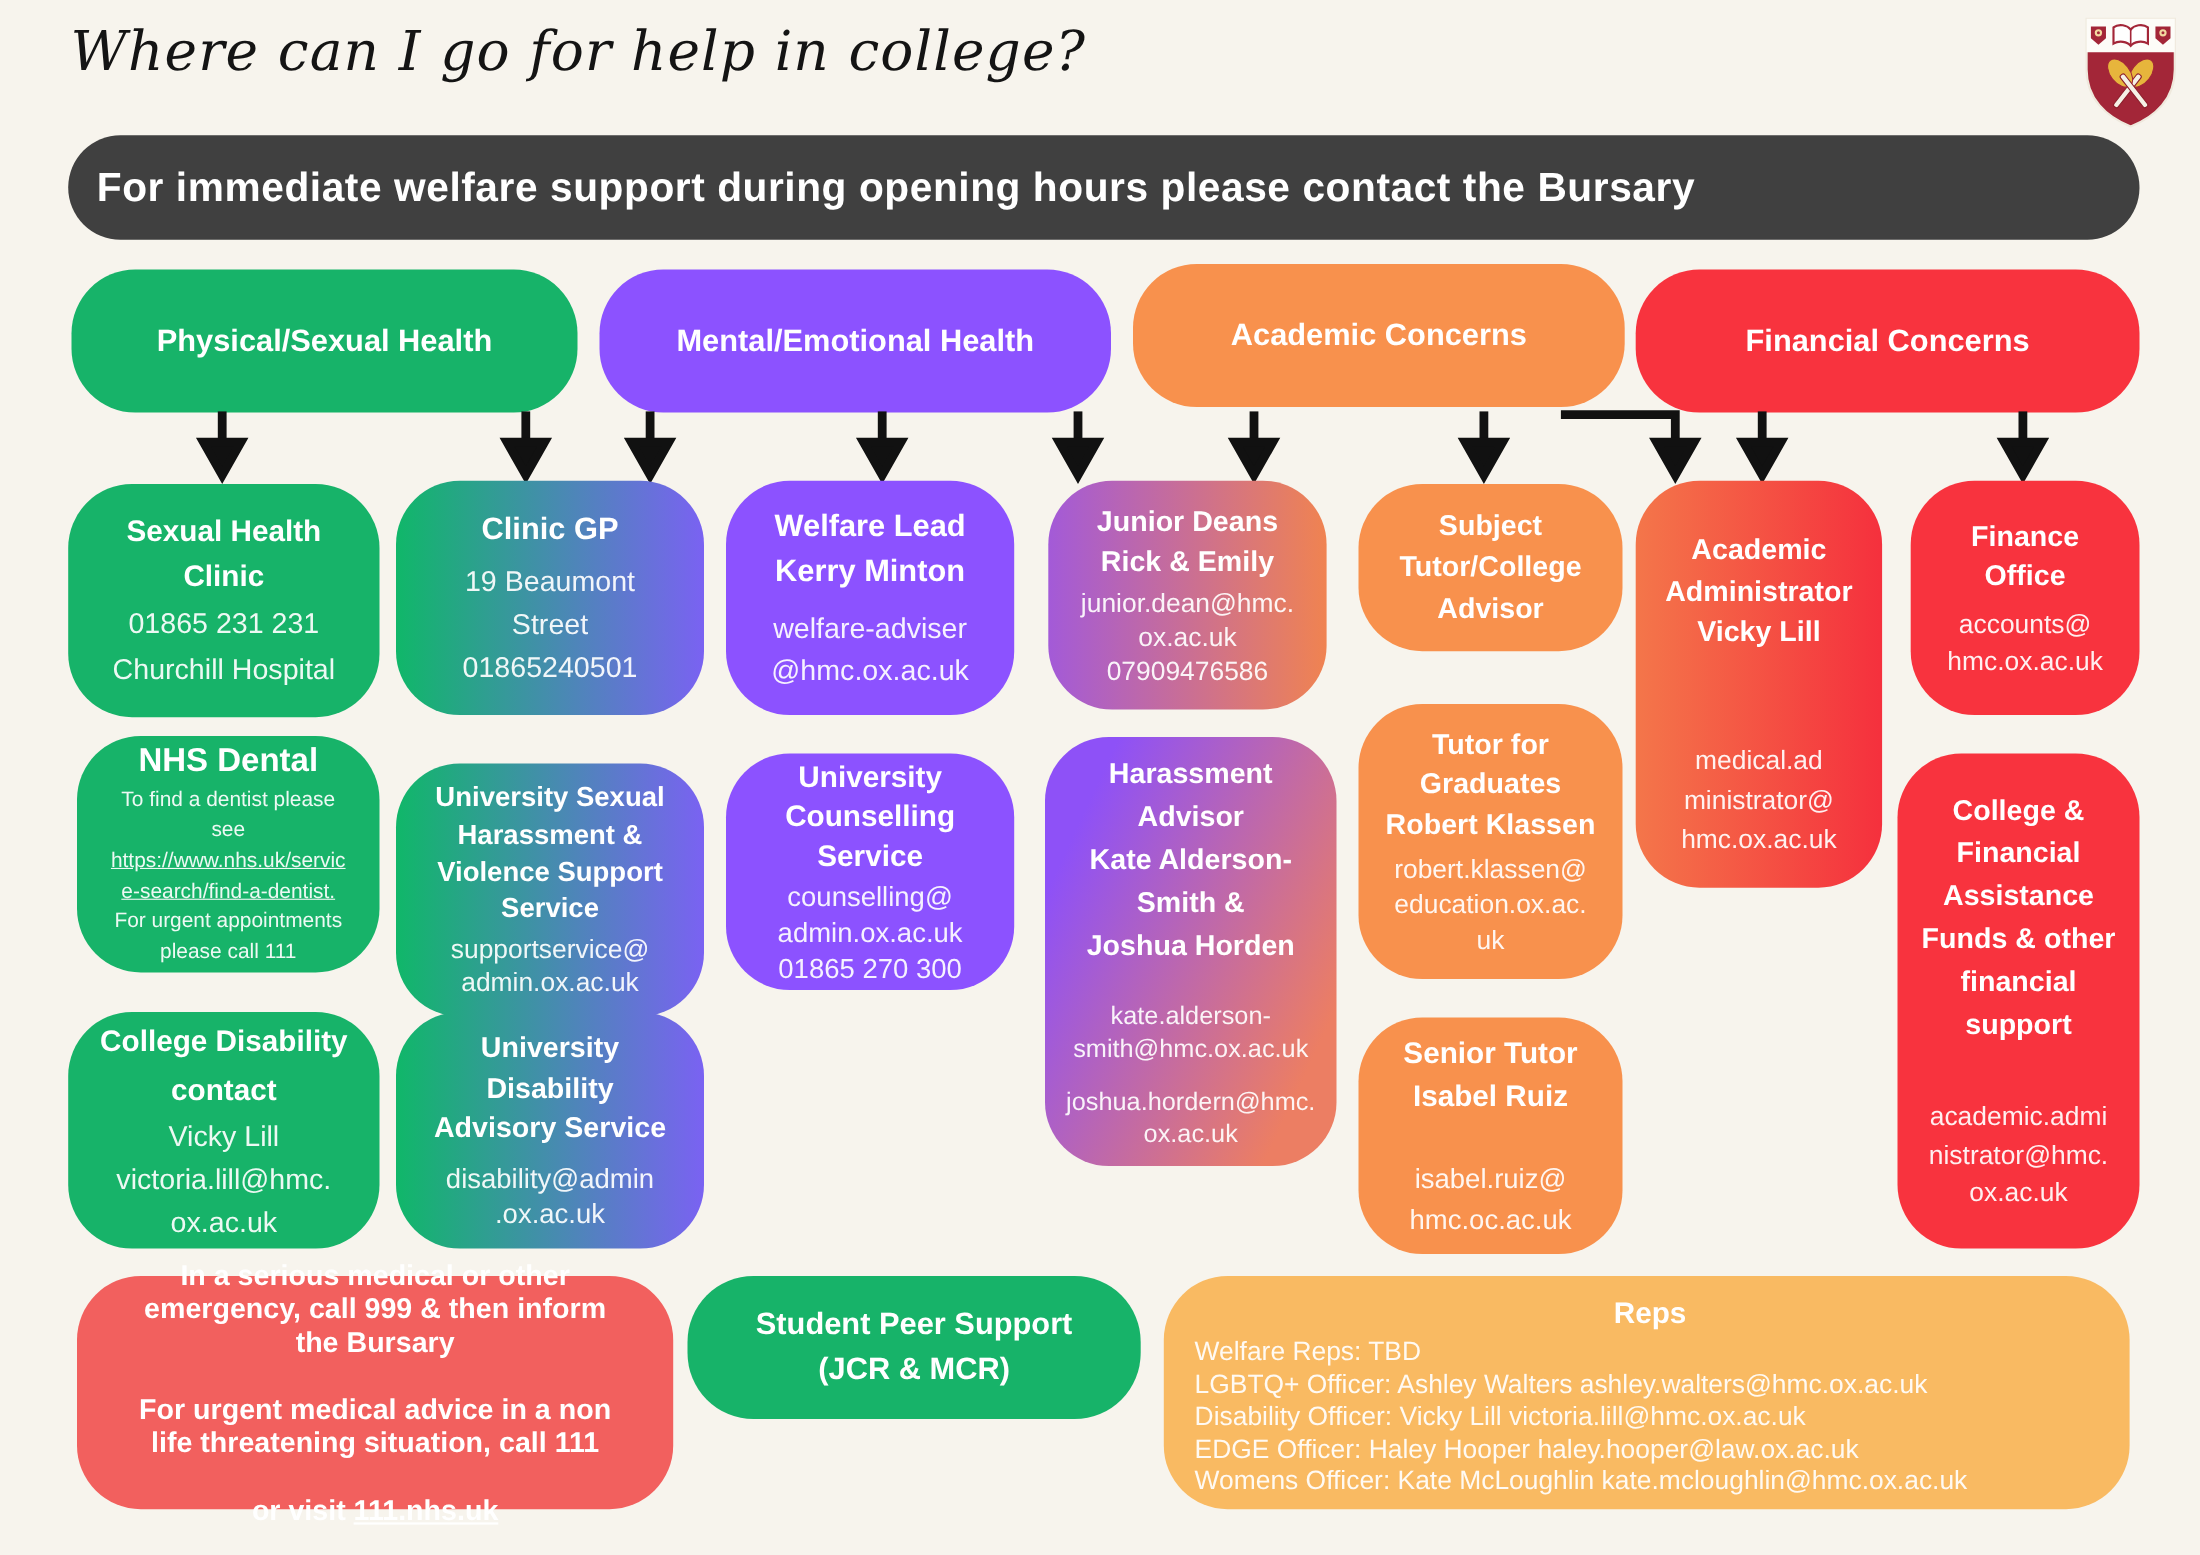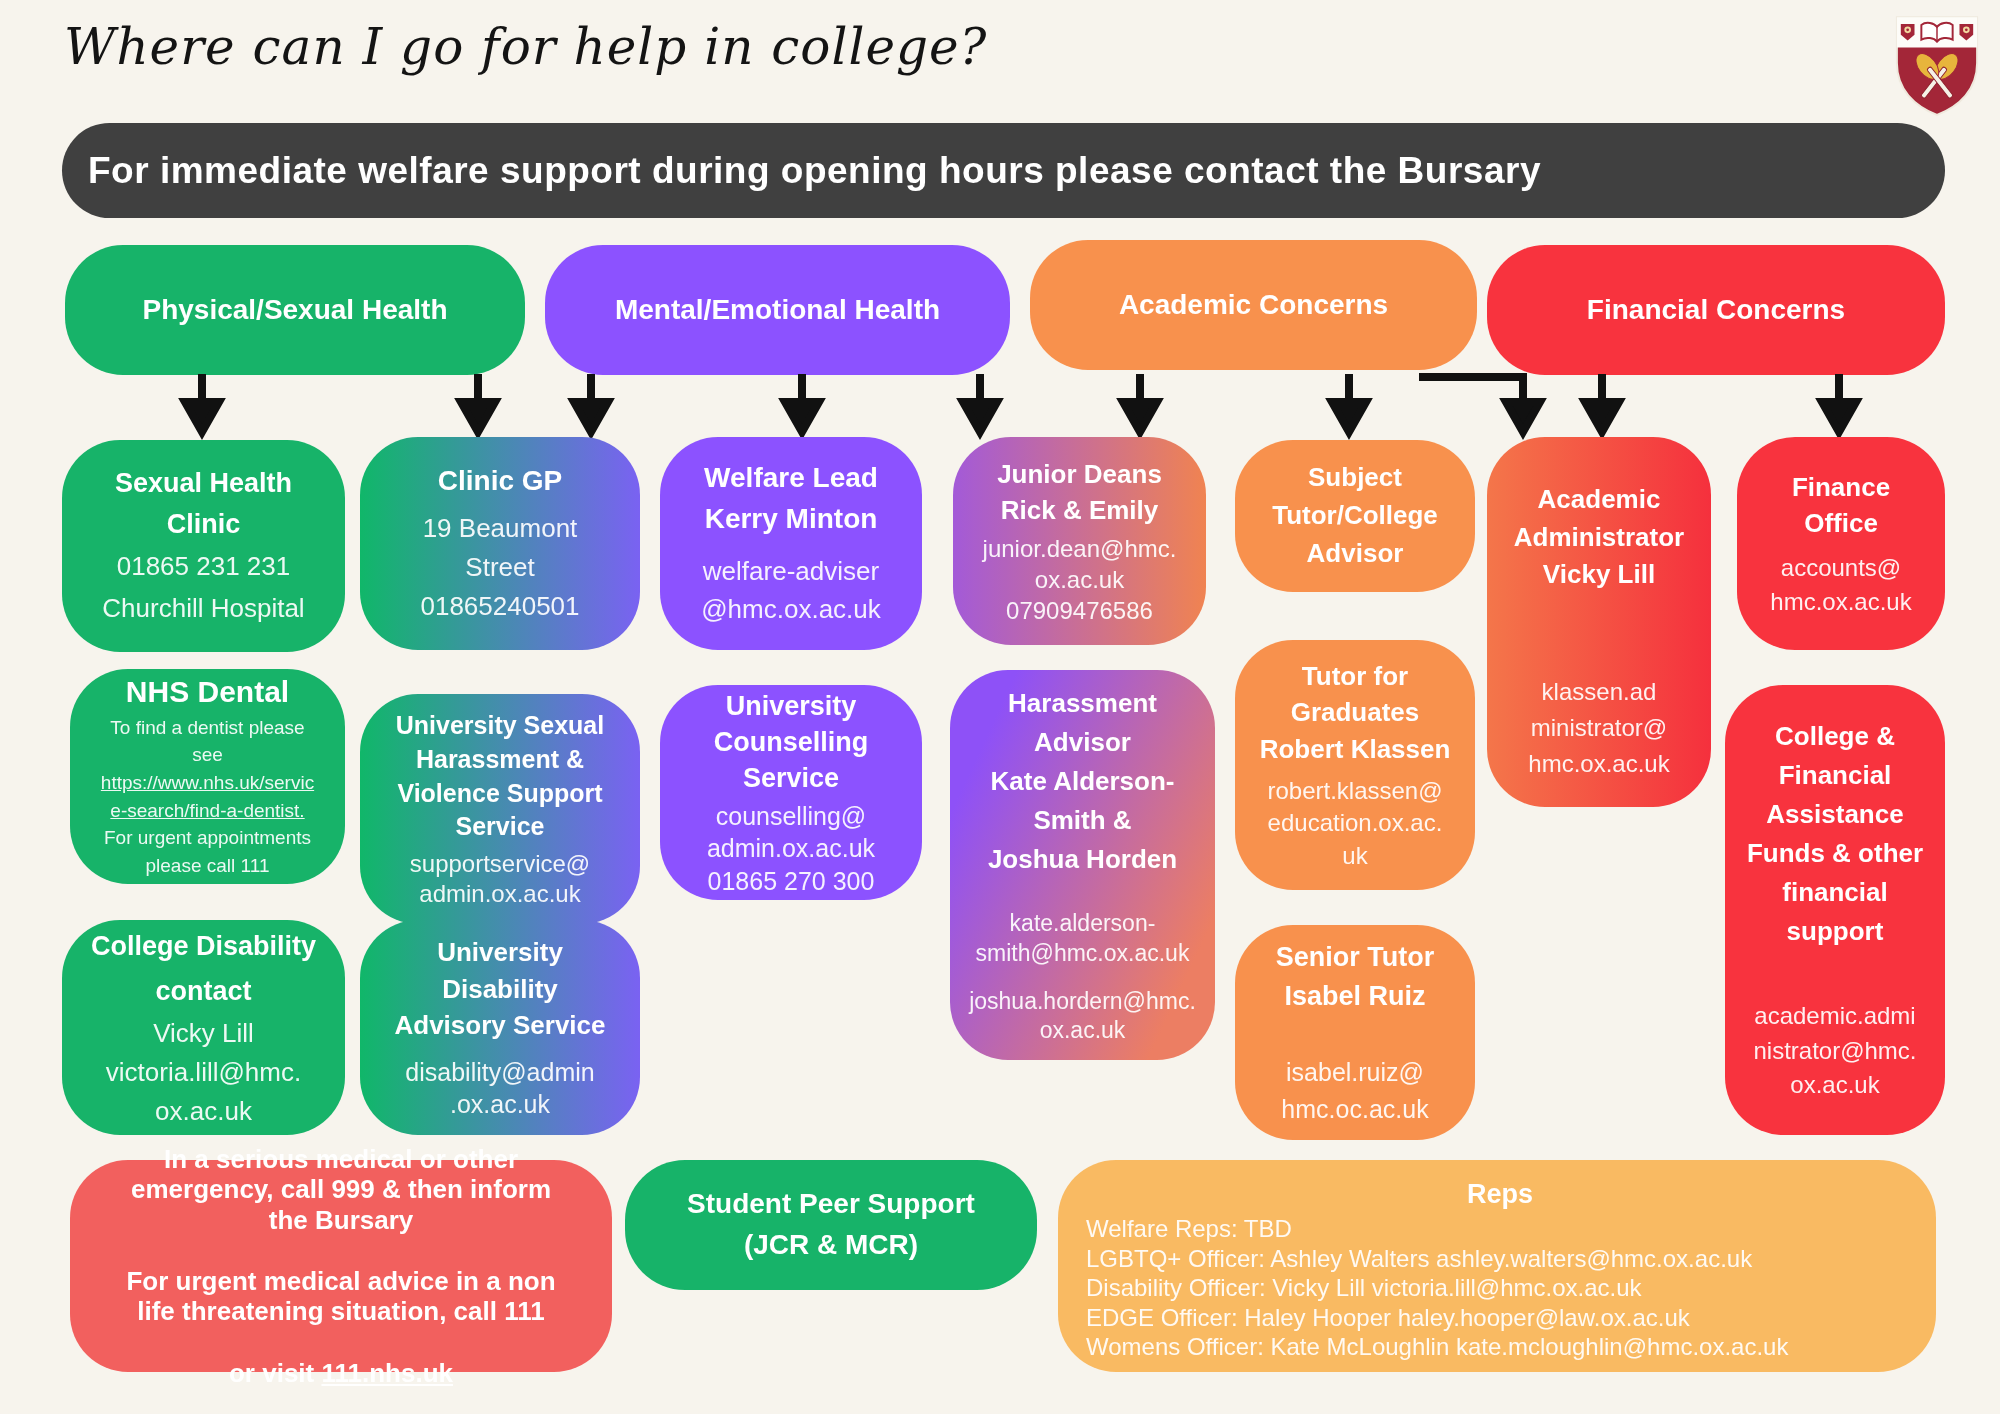--- a/index.html
+++ b/index.html
@@ -118,21 +118,21 @@
   <div class="box orange" style="left:1235px;top:440px;width:240px;height:152px;">
     <div class="bt" style="font-size:26px;line-height:1.45;">Subject
 Tutor/College
 Advisor</div>
   </div>
 
   <div class="box grad-aa" style="left:1487px;top:437px;width:224px;height:370px;justify-content:flex-start;padding-top:44px;">
     <div class="bt" style="font-size:26px;line-height:1.45;">Academic
 Administrator
 Vicky Lill</div>
-    <div class="bb" style="font-size:24px;line-height:1.5;margin-top:80px;">klassen.ad
+    <div class="bb" style="font-size:24px;line-height:1.5;margin-top:80px;">medical.ad
 ministrator@
 hmc.ox.ac.uk</div>
   </div>
 
   <div class="box red" style="left:1737px;top:437px;width:208px;height:213px;">
     <div class="bt" style="font-size:26px;line-height:1.4;margin-bottom:10px;">Finance
 Office</div>
     <div class="bb" style="font-size:24px;line-height:1.4;">accounts@
 hmc.ox.ac.uk</div>
   </div>

